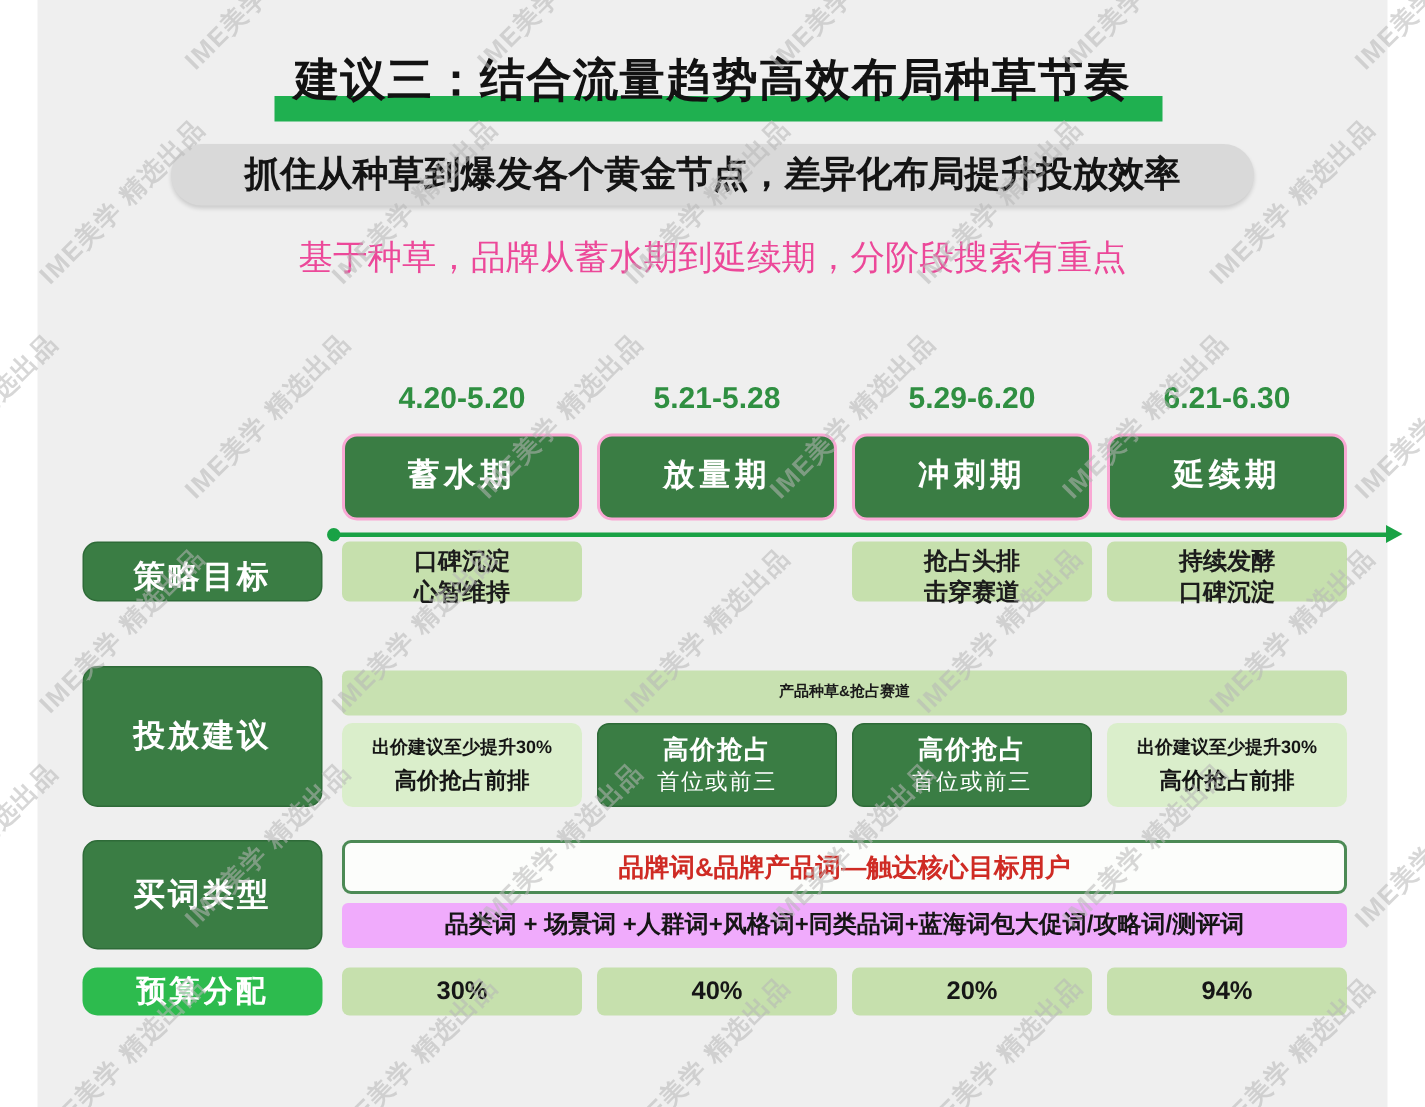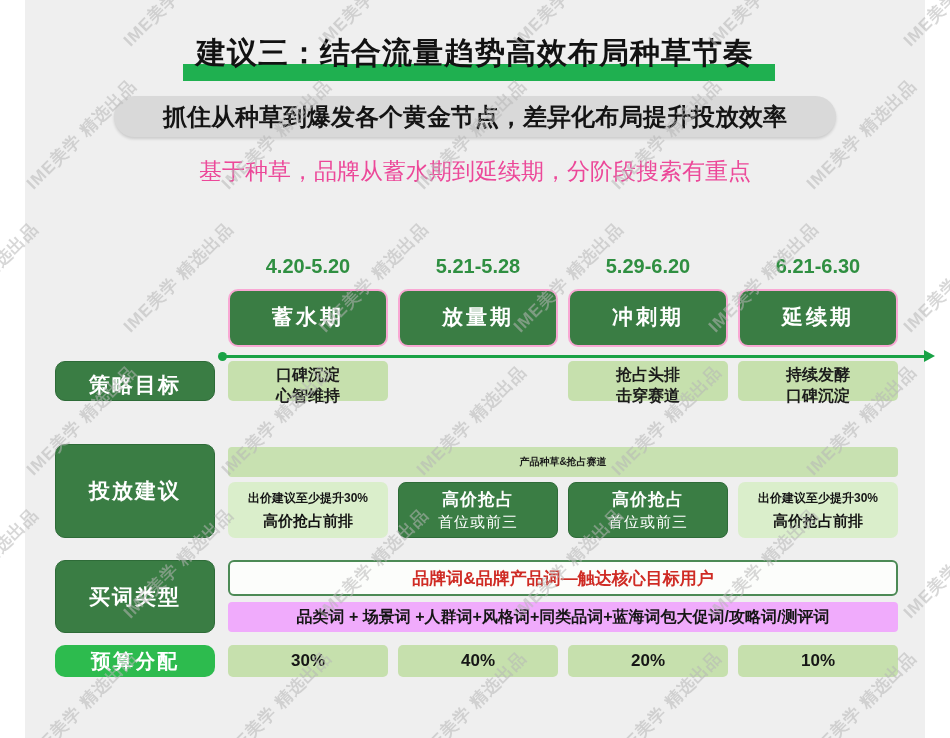--- a/index.html
+++ b/index.html
@@ -124,21 +124,21 @@
   </div>
 
   <div class="abs row-label lab lab-kw">买词类型</div>
   <div class="abs brand-bar span-col">品牌词&amp;品牌产品词—触达核心目标用户</div>
   <div class="abs kw-bar span-col">品类词 + 场景词 +人群词+风格词+同类品词+蓝海词包大促词/攻略词/测评词</div>
 
   <div class="abs lab-budget lab r4">预算分配</div>
   <div class="abs budget-cell c1 r4">30%</div>
   <div class="abs budget-cell c2 r4">40%</div>
   <div class="abs budget-cell c3 r4">20%</div>
-  <div class="abs budget-cell c4 r4">10%</div>
+  <div class="abs budget-cell c4 r4">94%</div>
 
   <div class="wm-layer">
       <span class="wm" style="left: -90px; top: -20px;">IME美学 精选出品</span>
       <span class="wm" style="left: 105px; top: -20px;">IME美学 精选出品</span>
       <span class="wm" style="left: 300px; top: -20px;">IME美学 精选出品</span>
       <span class="wm" style="left: 495px; top: -20px;">IME美学 精选出品</span>
       <span class="wm" style="left: 690px; top: -20px;">IME美学 精选出品</span>
       <span class="wm" style="left: 885px; top: -20px;">IME美学 精选出品</span>
       <span class="wm" style="left: 8px; top: 123px;">IME美学 精选出品</span>
       <span class="wm" style="left: 203px; top: 123px;">IME美学 精选出品</span>

